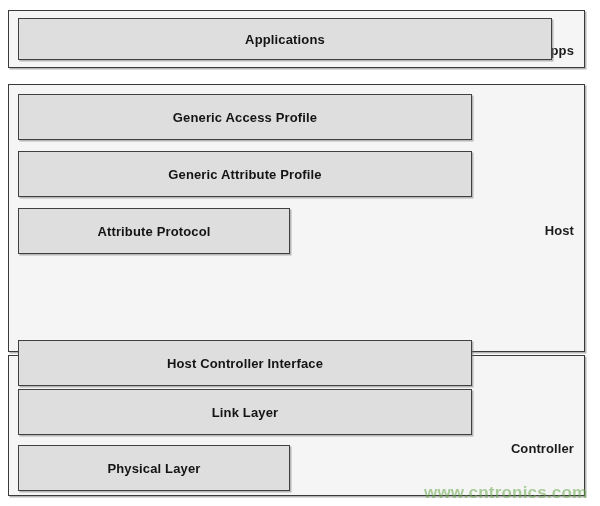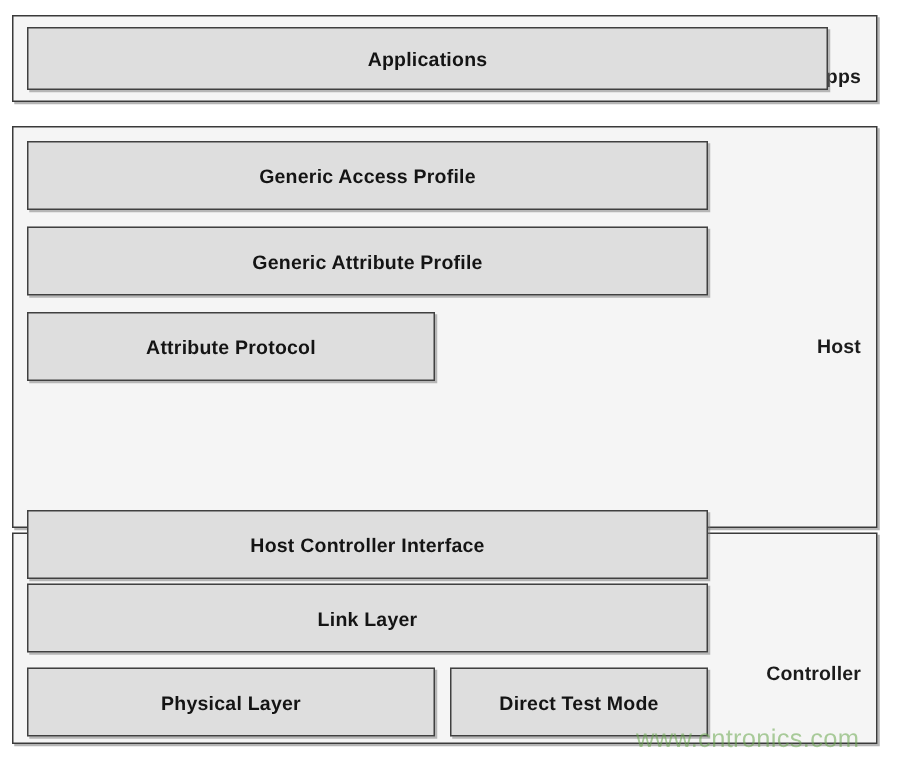--- a/index.html
+++ b/index.html
@@ -65,21 +65,21 @@
 
   
   .block.spanning {
     z-index: 5;
   }
 
   
   #watermark {
     position: absolute;
     font-size: 17px;
-    font-weight: 400;
+    font-weight: 700;
     color: #6aa84f;
     opacity: 0.55;
     letter-spacing: 0.2px;
     white-space: nowrap;
     pointer-events: none;
     z-index: 9;
   }
 </style>
 </head>
 <body>
@@ -108,23 +108,20 @@
 
   <div class="group" id="group-controller" style="left: 8px; top: 355px; width: 577px; height: 141px;">
     <div class="group-label" style="top: 66px; margin-top: 19px;">Controller</div>
   </div>
   <div class="block" id="block-phy" style="left: 18px; top: 445px; width: 272px; height: 46px;">
     <span class="block-label">Physical Layer</span>
   </div>
   <div class="block" id="block-ll" style="left: 18px; top: 389px; width: 454px; height: 46px;">
     <span class="block-label">Link Layer</span>
   </div>
-  <div class="block" id="block-dtm" style="left: 300px; top: 445px; width: 172px; height: 46px;">
-    <span class="block-label">Direct Test Mode</span>
-  </div>
 
   <div class="block spanning" id="block-hci" style="left: 18px; top: 340px; width: 454px; height: 46px;">
     <span class="block-label">Host Controller Interface</span>
   </div>
 
   <div id="watermark" style="left: 424px; top: 483px;">www.cntronics.com</div>
 
 </div>
 
 </body></html>

